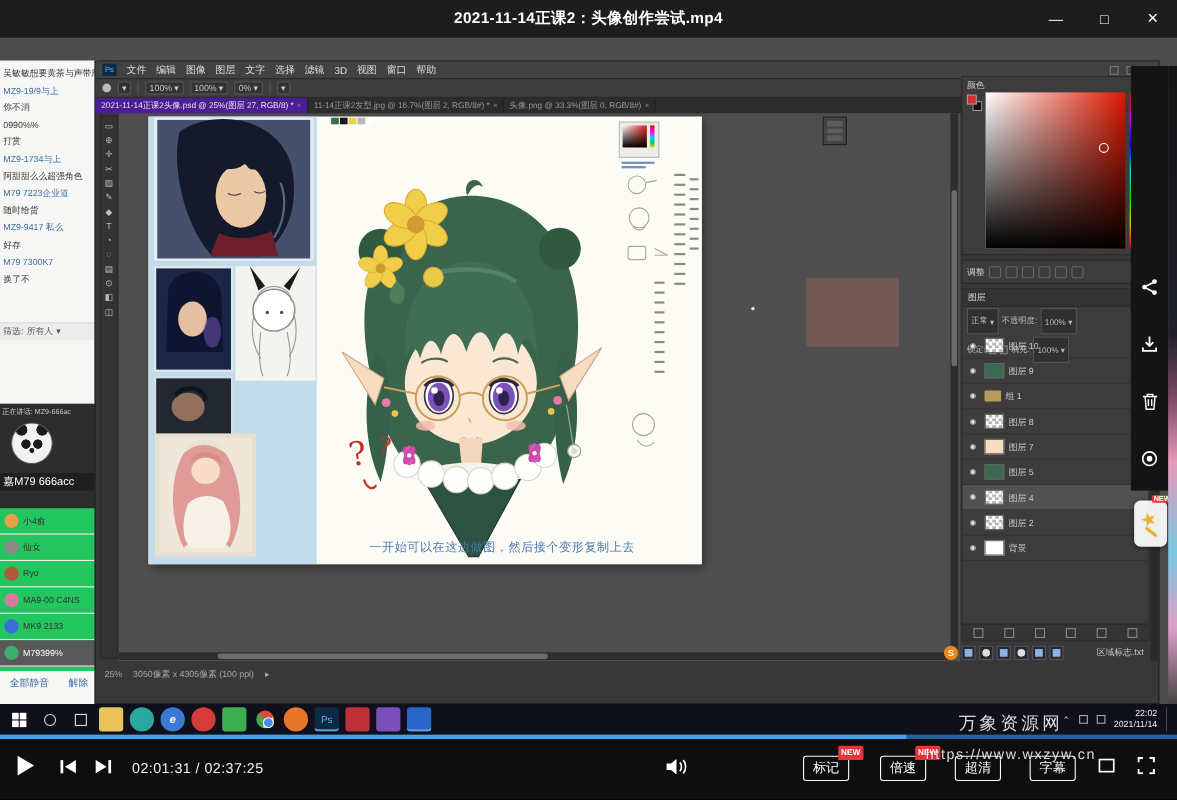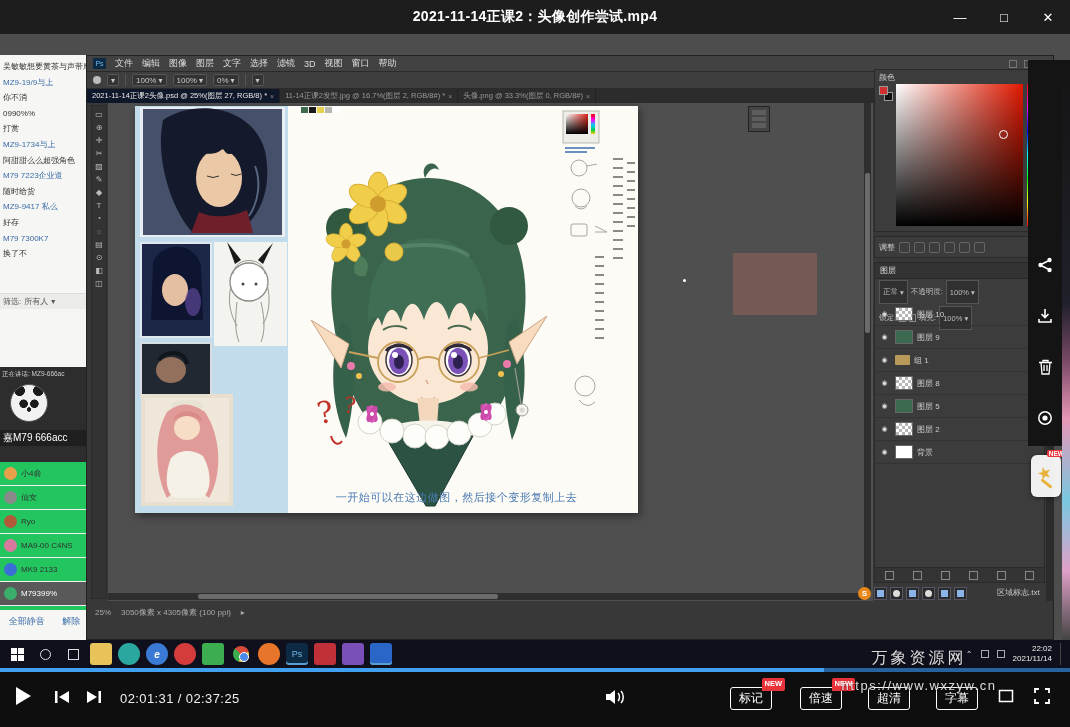--- a/index.html
+++ b/index.html
@@ -39,21 +39,21 @@
 .menubar{position:absolute;left:0;top:0;width:100%;height:15px;background:#424242;display:flex;align-items:center;gap:9px;padding:0 6px;font-size:9px;color:#ddd}
 .ps-logo{width:13px;height:11px;background:#0d2a44;color:#6fb6e8;font-size:7px;display:flex;align-items:center;justify-content:center;border-radius:1px;flex:none}
 .win-glyphs{margin-left:auto;display:flex;gap:7px}
 .win-glyphs i{width:8px;height:8px;border:1px solid #777;display:block}
 .optionsbar{position:absolute;left:0;top:15px;width:100%;height:18px;background:#3e3e3e;border-top:1px solid #2a2a2a;border-bottom:1px solid #2a2a2a;display:flex;align-items:center;gap:6px;padding:0 6px;font-size:8px;color:#c8c8c8}
 .opt-box{border:1px solid #565656;background:#333;padding:0 3px;height:12px;display:flex;align-items:center;gap:2px;border-radius:2px}
 .opt-sep{width:1px;height:12px;background:#555}
 .opt-dot{width:8px;height:8px;border-radius:50%;background:#bbb}
 .tabbar{position:absolute;left:0;top:33px;width:100%;height:14px;background:#2c2c2c;display:flex;align-items:flex-end}
 .tab{height:14px;display:flex;align-items:center;gap:3px;padding:0 5px;font-size:7.5px;color:#999;background:#2c2c2c;border-right:1px solid #222;white-space:nowrap;overflow:hidden;max-width:262px}
-.tab.active{background:#0f172a;color:#e8e8e8}
+.tab.active{background:#4c1d95;color:#e8e8e8}
 .tab .x{color:#888;font-size:7px}
 .toolbar{position:absolute;left:4px;top:49px;width:16px;height:494px;background:#333;border:1px solid #2a2a2a;display:flex;flex-direction:column;align-items:center;gap:2px;padding-top:3px;font-size:8px;color:#bbb}
 .tool{width:12px;height:11px;display:flex;align-items:center;justify-content:center;line-height:1}
 .canvas-wrap{position:absolute;left:21px;top:47px;width:765px;height:498px;background:#4f4f4f;overflow:hidden}
 .doc{position:absolute;left:27px;top:3px;width:503px;height:407px;background:#fbfaf5;box-shadow:2px 3px 8px rgba(0,0,0,.45)}
 .doc-caption{position:absolute;left:140px;top:384px;width:363px;text-align:center;font-size:11px;color:#4878b0;letter-spacing:.5px;white-space:nowrap}
 .v-scroll{position:absolute;left:756px;top:0;width:7px;height:490px;background:#2e2e2e}
 .v-thumb{position:absolute;left:1px;top:70px;width:5px;height:160px;background:#6b6b6b;border-radius:2px}
 .h-scroll{position:absolute;left:0;top:490px;width:756px;height:7px;background:#2e2e2e}
 .h-thumb{position:absolute;left:90px;top:1px;width:300px;height:5px;background:#6b6b6b;border-radius:2px}
@@ -572,22 +572,32 @@
                 <span class="folder-glyph"></span>
                 <span class="lname">组 1</span>
               </div>
             <div class="layer-row">
                 <span class="eye">◉</span>
                 <span class="thumb"></span>
                 <span class="lname">图层 8</span>
               </div>
             <div class="layer-row">
                 <span class="eye">◉</span>
+                <span class="thumb skin"></span>
+                <span class="lname">图层 7</span>
+              </div>
+            <div class="layer-row">
+                <span class="eye">◉</span>
                 <span class="thumb green"></span>
                 <span class="lname">图层 5</span>
+              </div>
+            <div class="layer-row sel">
+                <span class="eye">◉</span>
+                <span class="thumb"></span>
+                <span class="lname">图层 4</span>
               </div>
             <div class="layer-row">
                 <span class="eye">◉</span>
                 <span class="thumb"></span>
                 <span class="lname">图层 2</span>
               </div>
             <div class="layer-row">
                 <span class="eye">◉</span>
                 <span class="thumb white"></span>
                 <span class="lname">背景</span>

